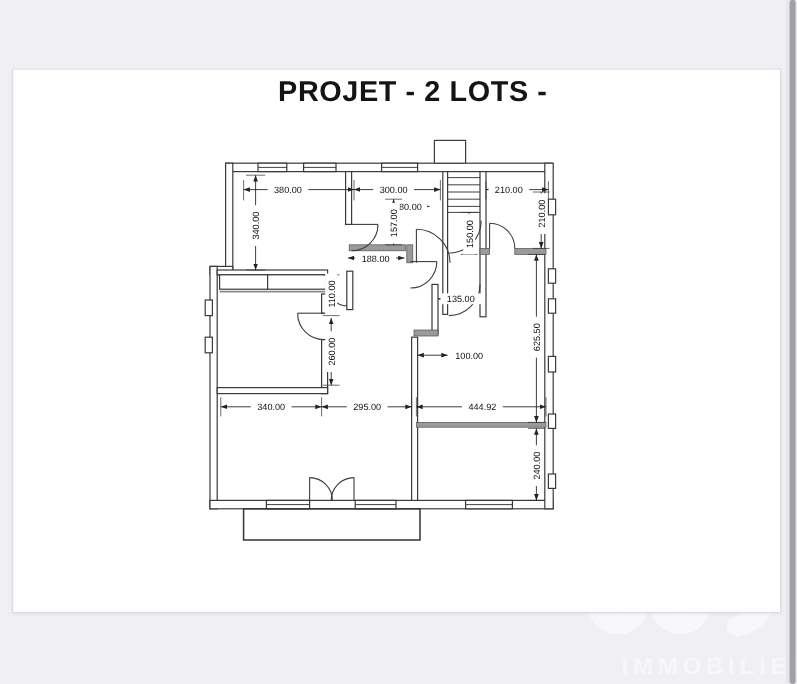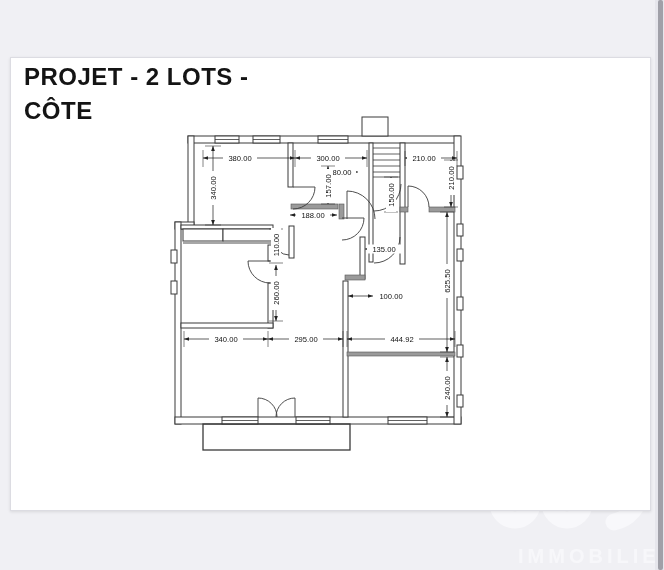--- a/index.html
+++ b/index.html
@@ -1,20 +1,20 @@
 <!DOCTYPE html>
 <html><head>
 <meta charset="utf-8">
 <style>
   html,body{margin:0;padding:0;background:#f0f0f4;}
   .canvas{position:relative;width:664px;height:570px;background:#f0f0f4;overflow:hidden;
           font-family:"Liberation Sans",sans-serif;}
   .card{position:absolute;left:10px;top:57px;width:639px;height:452px;background:#ffffff;
         border:1px solid #dcdce2;box-shadow:0 1px 3px rgba(0,0,0,.10);z-index:2;}
-  .titleblock{position:absolute;left:24px;top:60px;width:640px;text-align:left;z-index:4;
+  .titleblock{position:absolute;left:24px;top:60px;width:640px;text-align:center;z-index:4;
         font-weight:bold;font-size:24px;line-height:34px;letter-spacing:.5px;color:#141414;}
   .plan{position:absolute;left:0;top:0;z-index:3;}
   .logo{position:absolute;right:-6px;bottom:22px;z-index:1;}
   .brand{position:absolute;right:-14px;bottom:2px;z-index:1;font-weight:bold;font-size:20px;
         letter-spacing:4px;color:#f7f7fa;white-space:nowrap;}
   .scroll-track{position:absolute;right:0;top:0;width:9px;height:570px;background:#e6e6ec;z-index:6;}
   .scroll-thumb{position:absolute;right:1px;top:0;width:5px;height:570px;background:#a0a0a8;border-radius:2px;}
   
   .w{fill:#ffffff;stroke:#3a3a3a;stroke-width:1;}
   .g{fill:#9a9a9a;stroke:#555;stroke-width:.6;}
@@ -37,21 +37,20 @@
       <path d="M112,24 h10"></path>
       <path d="M160,0 v28 a32,32 0 0 1 -26,31"></path>
     </g>
   </svg>
   <div class="brand">IMMOBILIER</div>
 
   <div class="card"></div>
 
   <div class="titleblock">
     <div>PROJET - 2 LOTS -</div>
-    <div>CÔTE</div>
   </div>
 
   <svg class="plan" width="664" height="570" viewBox="0 0 664 570">
     <defs>
       <marker id="ar" markerWidth="8" markerHeight="8" viewBox="0 0 8 8" refX="7.5" refY="4" orient="auto-start-reverse">
         <path d="M0,1.2 L7.5,4 L0,6.8 Z" fill="#222"></path>
       </marker>
     </defs>
 
     <g>

